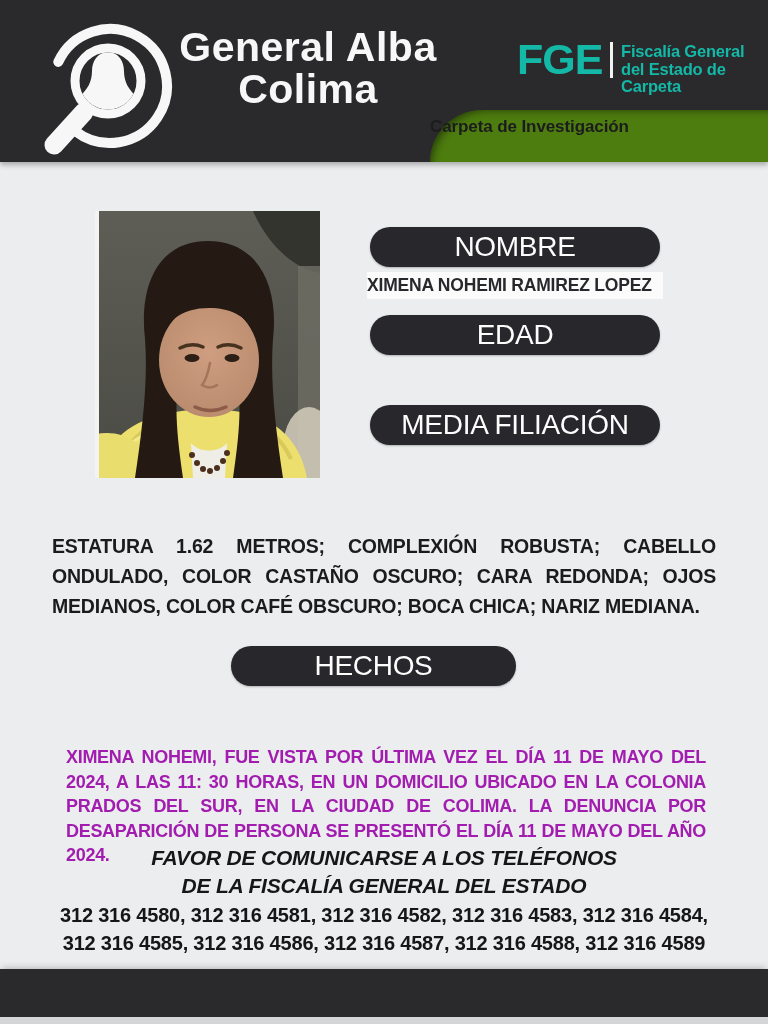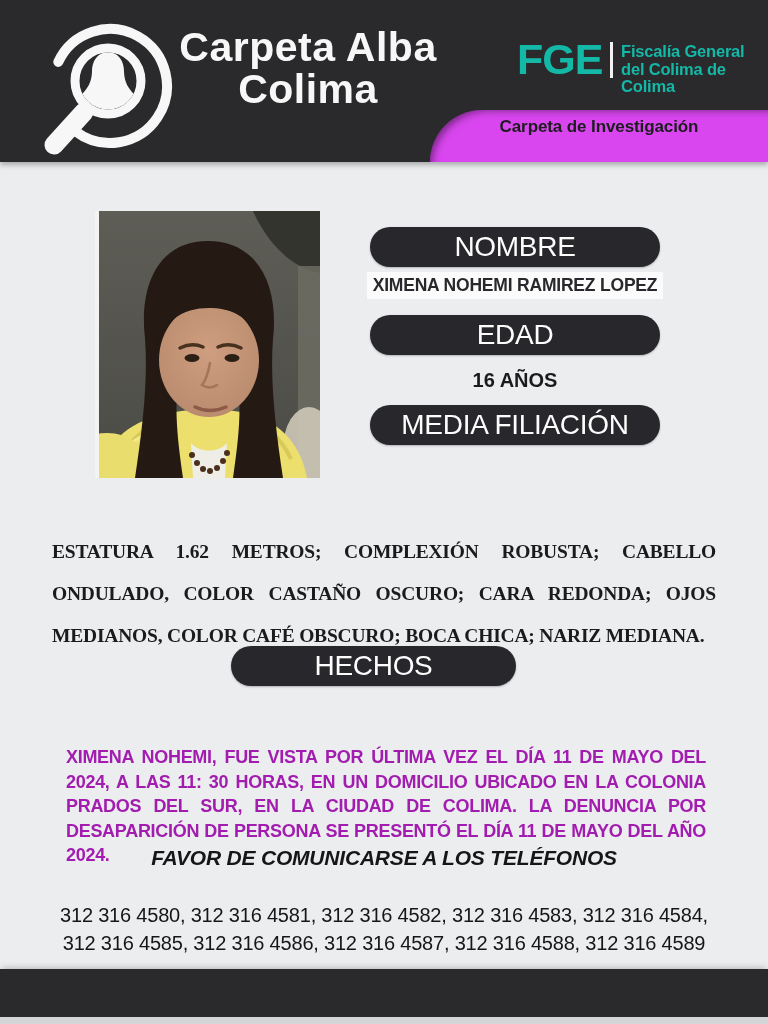--- a/index.html
+++ b/index.html
@@ -20,66 +20,65 @@
     position:absolute;left:158px;top:26px;width:300px;
     text-align:center;color:#f7f7f7;font-weight:800;
     font-size:41px;line-height:42px;letter-spacing:.5px;
   }
   .fge{position:absolute;left:517px;top:41px;display:flex;align-items:flex-start;color:#14b8a6;}
   .fge-acronym{font-size:43px;font-weight:bold;line-height:37px;letter-spacing:-1px;}
   .fge-divider{width:3px;height:36px;background:#f2f2f3;margin:1px 8px 0 8px;}
   .fge-org{font-size:16.5px;font-weight:bold;line-height:17.5px;padding-top:2px;letter-spacing:-.2px;}
   .carpeta-tab{
     position:absolute;right:0;top:110px;width:338px;height:52px;
-    background:#d946ef;border-top-left-radius:52px;
+    background:#4d7c0f;border-top-left-radius:52px;
     box-shadow:inset 7px 6px 9px -6px rgba(0,0,0,.5);
-    text-align:center;
   }
   .carpeta-label{font-size:17px;font-weight:bold;margin-top:7px;letter-spacing:-.1px;}
   .carpeta-number{font-size:14px;font-weight:bold;margin-top:4px;letter-spacing:-.2px;}
   
   .photo{position:absolute;left:95px;top:211px;width:225px;height:267px;}
   
   .pill{
     position:absolute;height:40px;background:#28282c;border-radius:21px;
     color:#fdfdfd;text-align:center;font-size:28px;font-weight:400;
     line-height:40px;letter-spacing:-.3px;
     box-shadow:0 1px 2px rgba(0,0,0,.25);
   }
   .pill-nombre{left:370px;top:227px;width:290px;}
   .pill-edad{left:370px;top:315px;width:290px;}
   .pill-media{left:370px;top:405px;width:290px;}
   .pill-hechos{left:231px;top:646px;width:285px;}
   .name-strip{
     position:absolute;left:367px;top:272px;width:296px;height:27px;
-    background:#fbfbfc;text-align:center;line-height:27px;
+    background:#fbfbfc;line-height:27px;
     font-size:17.5px;font-weight:bold;letter-spacing:-.2px;color:#28282c;
   }
   .age-value{
     position:absolute;left:370px;top:369px;width:290px;
     text-align:center;font-size:20px;font-weight:bold;color:#1b1b1d;
   }
   
   .description{
     position:absolute;left:52px;top:531px;width:664px;
-    font-size:19.5px;font-weight:bold;line-height:42px;
-    text-align:justify;letter-spacing:-.2px;color:#1b1b1d;font-family:Liberation Serif, serif;
+    font-size:19.5px;font-weight:bold;line-height:30px;
+    text-align:justify;letter-spacing:-.2px;color:#1b1b1d;
   }
   .facts-text{
     position:absolute;left:66px;top:745px;width:640px;
     font-size:18px;font-weight:bold;line-height:24.5px;
     text-align:justify;letter-spacing:-.3px;color:#a21caf;
   }
   .cta{
     position:absolute;left:0;top:844px;width:768px;text-align:center;
     font-size:21px;font-weight:bold;line-height:28px;letter-spacing:-.2px;color:#161618;font-style:italic;
   }
   .phones{
     position:absolute;left:0;top:901px;width:768px;text-align:center;
-    font-size:20px;font-weight:normal;line-height:28px;letter-spacing:-.2px;color:#161618;
+    font-size:20px;font-weight:bold;line-height:28px;letter-spacing:-.2px;color:#161618;
   }
   
   .bottom-bar{
     position:absolute;left:0;top:969px;width:768px;height:48px;
     background:#2a2a2d;
     box-shadow:0 -4px 6px -2px rgba(0,0,0,.18),0 2px 3px rgba(0,0,0,.25);
   }
   .bottom-strip{position:absolute;left:0;top:1017px;width:768px;height:7px;background:#d3d5d7;}
 </style>
 </head>
@@ -102,30 +101,30 @@
 
       <line x1="66" y1="106" x2="36" y2="139" stroke="#f7f7f7" stroke-width="19" stroke-linecap="round"></line>
 
       <g clip-path="url(#lensClip)">
         <circle cx="90" cy="62" r="14" fill="#f7f7f7"></circle>
         <path d="M 90 46 C 79 46 74 56 74 65 C 74 76 69 84 62 90 L 60 106 L 120 106 L 118 90 C 111 84 106 76 106 65 C 106 56 101 46 90 46 Z" fill="#f7f7f7"></path>
       </g>
     </svg>
 
     <div class="brand">
-      <div>Carpeta Alba</div>
+      <div>General Alba</div>
       <div>Colima</div>
     </div>
 
     <div class="fge">
       <div class="fge-acronym">FGE</div>
       <div class="fge-divider"></div>
       <div class="fge-org">
         <div>Fiscalía General</div>
-        <div>del Colima de Colima</div>
+        <div>del Estado de Carpeta</div>
       </div>
     </div>
 
     <div class="carpeta-tab">
       <div class="carpeta-label">Carpeta de Investigación</div>
     </div>
   </div>
 
   <svg class="photo" width="225" height="267" viewBox="0 0 225 267">
     <defs>
@@ -182,30 +181,30 @@
 
     <path d="M 100 196 Q 115 203 131 196" fill="none" stroke="#8d5a48" stroke-width="3.5" stroke-linecap="round"></path>
 
     <rect x="0" y="0" width="4" height="267" fill="#f3f3f2"></rect>
   </svg>
 
   <div class="pill pill-nombre">NOMBRE</div>
   <div class="name-strip">XIMENA NOHEMI RAMIREZ LOPEZ</div>
 
   <div class="pill pill-edad">EDAD</div>
-  <div class="age-value">16 AÑOS</div>
 
   <div class="pill pill-media">MEDIA FILIACIÓN</div>
   <div class="description">ESTATURA 1.62 METROS; COMPLEXIÓN ROBUSTA; CABELLO ONDULADO, COLOR CASTAÑO OSCURO; CARA REDONDA; OJOS MEDIANOS, COLOR CAFÉ OBSCURO; BOCA CHICA; NARIZ MEDIANA.</div>
 
   <div class="pill pill-hechos">HECHOS</div>
   <div class="facts-text">XIMENA NOHEMI, FUE VISTA POR ÚLTIMA VEZ EL DÍA 11 DE MAYO DEL 2024, A LAS 11: 30 HORAS, EN UN DOMICILIO UBICADO EN LA COLONIA PRADOS DEL SUR, EN LA CIUDAD DE COLIMA. LA DENUNCIA POR DESAPARICIÓN DE PERSONA SE PRESENTÓ EL DÍA 11 DE MAYO DEL AÑO 2024.</div>
 
   <div class="cta">
     <div>FAVOR DE COMUNICARSE A LOS TELÉFONOS</div>
+    <div>DE LA FISCALÍA GENERAL DEL ESTADO</div>
   </div>
 
   <div class="phones">
     <div>312 316 4580, 312 316 4581, 312 316 4582, 312 316 4583, 312 316 4584,</div>
     <div>312 316 4585, 312 316 4586, 312 316 4587, 312 316 4588, 312 316 4589</div>
   </div>
 
   <div class="bottom-bar"></div>
   <div class="bottom-strip"></div>
 

